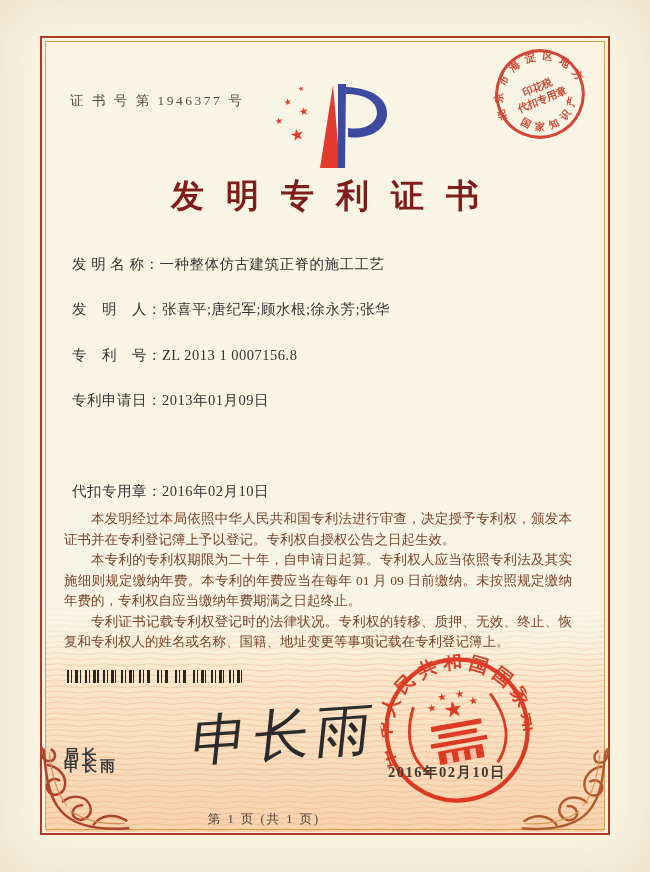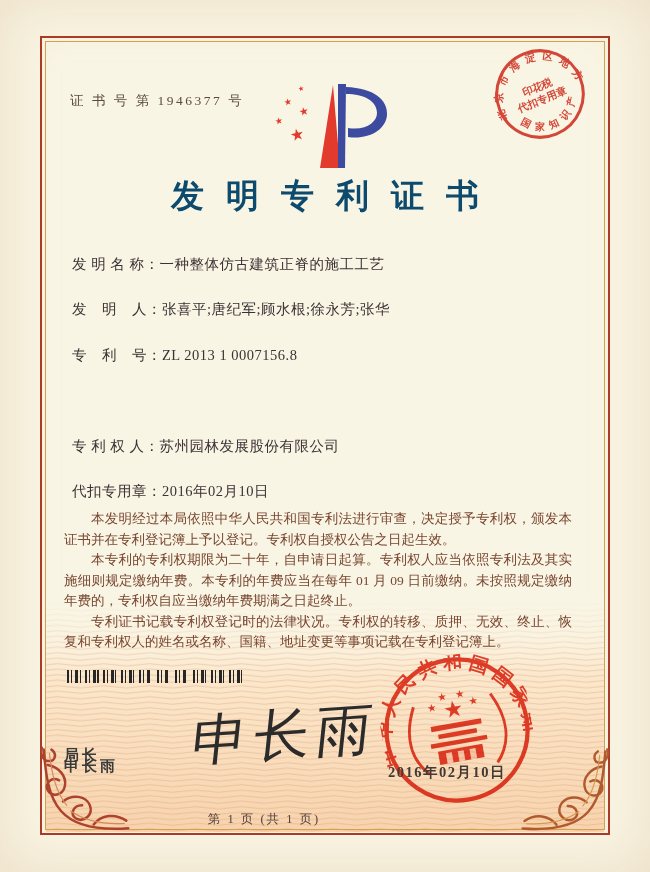--- a/index.html
+++ b/index.html
@@ -15,21 +15,21 @@
   .frame-inner{position:absolute; inset:3px; border:1.5px solid #d3a050;}
   
   .guilloche{position:absolute; left:46px; top:596px; width:558px; height:236px; z-index:1;}
   
   .cert-no{position:absolute; left:70px; top:92px; font-size:13.5px; letter-spacing:2.5px;
     color:#5b4a40; z-index:5;}
   .logo{position:absolute; left:268px; top:80px; width:140px; height:92px; z-index:5;}
   .logo .star{position:absolute; color:#e23b2e; line-height:1; transform:rotate(-12deg);}
   .title{position:absolute; left:0; width:650px; top:174px; text-align:center;
     font-size:33px; font-weight:bold; letter-spacing:22px; text-indent:22px;
-    color:#0c4a6e; z-index:5;}
+    color:#7f1d1d; z-index:5;}
   
   .stamp-top{position:absolute; left:493px; top:47px; width:94px; height:94px;
     transform:rotate(-22deg); z-index:6; mix-blend-mode:multiply; opacity:.92;}
   .stamp-main{position:absolute; left:382px; top:655px; width:150px; height:150px;
     transform:rotate(-10deg); z-index:6; mix-blend-mode:multiply; opacity:.95;}
   
   .field{position:absolute; left:72px; width:500px; font-size:14.5px; color:#3c3134;
     letter-spacing:.5px; z-index:5; white-space:nowrap;}
   .f0{top:255px}.f1{top:300px}.f2{top:346px}.f3{top:391px}.f4{top:437px}.f5{top:482px}
   
@@ -113,21 +113,21 @@
     </text>
     <text x="50" y="46" text-anchor="middle" font-size="11" fill="#d6392d" font-weight="bold">印花税</text>
     <text x="50" y="60" text-anchor="middle" font-size="11" fill="#d6392d" font-weight="bold">代扣专用章</text>
   </svg>
 
   <div class="title">发明专利证书</div>
 
   <div class="field f0"><span>发 明 名 称：</span><span>一种整体仿古建筑正脊的施工工艺</span></div>
   <div class="field f1"><span>发　明　人：</span><span>张喜平;唐纪军;顾水根;徐永芳;张华</span></div>
   <div class="field f2"><span>专　利　号：</span><span>ZL 2013 1 0007156.8</span></div>
-  <div class="field f4"><span>专 利 权 人：</span><span>苏州园林发展股份有限公司</span></div>
+  <div class="field f3"><span>专利申请日：</span><span>2013年01月09日</span></div>
   <div class="field f5"><span>代扣专用章：</span><span>2016年02月10日</span></div>
 
   <div class="body-text">
     <p>本发明经过本局依照中华人民共和国专利法进行审查，决定授予专利权，颁发本证书并在专利登记簿上予以登记。专利权自授权公告之日起生效。</p>
     <p>本专利的专利权期限为二十年，自申请日起算。专利权人应当依照专利法及其实施细则规定缴纳年费。本专利的年费应当在每年 01 月 09 日前缴纳。未按照规定缴纳年费的，专利权自应当缴纳年费期满之日起终止。</p>
     <p>专利证书记载专利权登记时的法律状况。专利权的转移、质押、无效、终止、恢复和专利权人的姓名或名称、国籍、地址变更等事项记载在专利登记簿上。</p>
   </div>
 
   <div class="barcode"></div>
 

